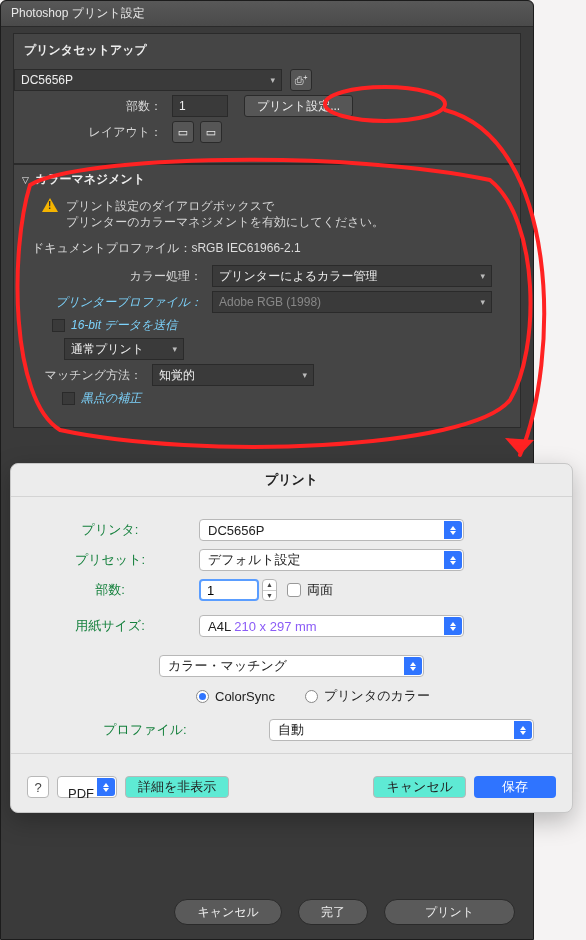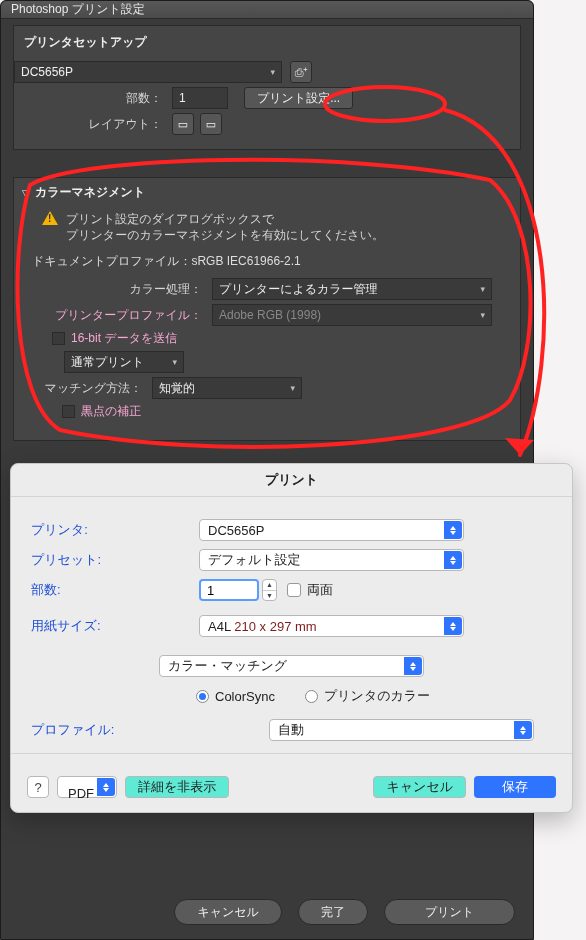--- a/index.html
+++ b/index.html
@@ -1,62 +1,62 @@
 <!DOCTYPE html>
 <html><head>
 <meta charset="utf-8">
 <style>
   * { box-sizing: border-box; margin: 0; padding: 0; font-family: -apple-system, "Helvetica Neue", Arial, sans-serif; }
   body { width: 586px; height: 940px; background: #f5f3f3; overflow: hidden; position: relative; }
   
   
   .ps-dialog { position: absolute; top: 0; left: 0; width: 534px; height: 940px; background: #3a3a3a; color: #ddd; font-size: 12px; border: 1px solid #1c1c1c; border-radius: 6px 6px 0 0; }
-  .ps-titlebar { height: 18px; background: linear-gradient(#585858,#4a4a4a); border-bottom: 1px solid #2a2a2a; display:flex; align-items:center; padding:0 10px; color:#e8e8e8; font-size:12px; border-radius:6px 6px 0 0;}
+  .ps-titlebar { height: 26px; background: linear-gradient(#585858,#4a4a4a); border-bottom: 1px solid #2a2a2a; display:flex; align-items:center; padding:0 10px; color:#e8e8e8; font-size:12px; border-radius:6px 6px 0 0;}
   .ps-body { padding: 6px 12px 0 12px; }
-  .ps-panel { background: #454545; border:1px solid #2a2a2a; padding: 0 0 10px 0; margin-bottom: 27px; }
+  .ps-panel { background: #454545; border:1px solid #2a2a2a; padding: 0 0 16px 0; margin-bottom: 0; }
   .ps-panel h3 { font-size:12px; font-weight:bold; color:#eee; padding:8px 10px 6px 10px;}
   .ps-row { display:flex; align-items:center; margin:4px 0; }
   .ps-label { width: 158px; text-align:right; padding-right:10px; color:#d6d6d6; font-size:12px;}
   .ps-select, .ps-input, .ps-btn { background:#3a3a3a; border:1px solid #2a2a2a; color:#eee; height:22px; font-size:12px; padding:0 6px; }
   .ps-select { display:flex; align-items:center; justify-content:space-between; }
   .ps-select.disabled { color:#888; }
   .ps-chev { font-size:9px; color:#bbb; padding-left:6px;}
   .ps-btn { background:#565656; padding:0 12px; border-radius:3px; display:inline-flex; align-items:center; cursor:pointer;}
   .ps-iconbtn { width:22px; height:22px; background:#565656; border:1px solid #2a2a2a; border-radius:3px; display:inline-flex; align-items:center; justify-content:center; color:#eee; font-size:11px;}
   .ps-section-title { display:flex; align-items:center; gap:6px; padding:6px 8px; color:#eee;}
   .ps-section-title .tw { font-size:9px;}
   .ps-warning { display:flex; gap:8px; padding:4px 10px 2px 28px; }
   .ps-warning .tri { width:0;height:0;border-left:8px solid transparent;border-right:8px solid transparent;border-bottom:14px solid #f5b400; position:relative;}
   .ps-warning .tri::after{content:"!";position:absolute;left:-2px;top:2px;font-size:10px;font-weight:bold;color:#333;}
   .ps-warning .txt { color:#d6d6d6; font-size:12px; line-height:1.35;}
-  .ps-disabled-text { color:#f9a8d4;}
+  .ps-disabled-text { color:#7dd3fc;font-style:italic;}
   .ps-check { width:13px;height:13px; border:1px solid #2a2a2a; background:#3a3a3a; margin-right:6px; display:inline-block;}
   .ps-small-select { width:120px; }
   
   
   .annot { position:absolute; pointer-events:none; }
   .red { stroke:#f22; stroke-width:4; fill:none; stroke-linecap:round; }
   .redfill { fill:#f22; }
   
   
   .mac-sheet { position:absolute; left:10px; top:463px; width:563px; background:#ececec; border:1px solid #c7c7c7; border-radius:8px; box-shadow:0 8px 24px rgba(0,0,0,.25); color:#222; font-size:13px; }
   .mac-title { text-align:center; font-weight:600; padding:7px 0; border-bottom:1px solid #d4d4d4; font-size:13px;}
   .mac-body { padding: 14px 20px 8px 20px; }
   .mac-row { display:flex; align-items:center; margin:8px 0; }
-  .mac-label { width:168px; text-align:left; padding-right:10px; font-size:13px; color:#1d4ed8;}
+  .mac-label { width:168px; text-align:center; padding-right:10px; font-size:13px; color:#15803d;}
   .mac-select { flex:1; max-width:265px; height:22px; background:#fff; border:1px solid #b8b8b8; border-radius:4px; display:flex; align-items:center; padding:0 22px 0 8px; position:relative; font-size:13px;}
   .mac-caps { position:absolute; right:1px; top:1px; bottom:1px; width:18px; background:#2f74ff; border-radius:0 3px 3px 0; display:flex; flex-direction:column; align-items:center; justify-content:center; }
   .mac-caps::before { content:""; border-left:3px solid transparent;border-right:3px solid transparent;border-bottom:4px solid #fff; margin-bottom:1px;}
   .mac-caps::after { content:""; border-left:3px solid transparent;border-right:3px solid transparent;border-top:4px solid #fff;}
   .mac-input { width:60px; height:22px; border:2px solid #5a9dff; border-radius:4px; background:#fff; padding:0 6px; font-size:13px;}
   .mac-stepper { width:15px; height:22px; border:1px solid #b8b8b8; border-radius:4px; margin-left:3px; display:flex; flex-direction:column; background:#fff;}
   .mac-stepper div{flex:1;display:flex;align-items:center;justify-content:center;font-size:7px;color:#444;}
   .mac-stepper div:first-child{border-bottom:1px solid #ccc;}
   .mac-check { width:14px;height:14px; border:1px solid #999; border-radius:3px; background:#fff; margin:0 6px 0 10px;}
-  .mac-size-secondary { color:#7f1d1d; }
+  .mac-size-secondary { color:#8b5cf6; }
   .mac-midselect { width:190px; margin:0 auto; }
   .mac-radio-row { display:flex; align-items:center; gap:30px; padding-left:165px; margin:10px 0 14px 0;}
   .mac-radio { width:13px;height:13px;border:1px solid #888;border-radius:50%;background:#fff;display:inline-flex;align-items:center;justify-content:center;margin-right:6px;}
   .mac-radio.checked::after{content:"";width:7px;height:7px;border-radius:50%;background:#2f74ff;}
   .mac-profile-select { width:90px; }
   .mac-divider { border-top:1px solid #d4d4d4; margin: 12px -20px 10px -20px; }
   .mac-footer { display:flex; align-items:center; padding: 4px 16px 14px 16px; gap:8px;}
   .mac-helpbtn { width:22px;height:22px;border:1px solid #b8b8b8;border-radius:4px;background:#fff;display:flex;align-items:center;justify-content:center;font-size:13px;color:#444;}
   .mac-pdfbtn { height:22px; border:1px solid #b8b8b8; border-radius:4px; background:#fff; display:flex;align-items:center; padding:12px 22px 0 10px; position:relative; font-size:13px;}
   .mac-flatbtn { height:22px; border:1px solid #b8b8b8; border-radius:4px; background:#5eead4; padding:0 12px; font-size:13px; display:flex;align-items:center;}
@@ -131,21 +131,21 @@
         <span class="ps-disabled-text">16-bit データを送信</span>
       </div>
       <div class="ps-row" style="padding-left:50px;">
         <div class="ps-select ps-small-select">
           <span>通常プリント</span>
             <span class="ps-chev">▾</span>
         </div>
       </div>
       <div class="ps-row">
         <div class="ps-label" style="width:138px;padding-left:20px;">マッチング方法：</div>
-        <div class="ps-select" style="width:150px;">
+        <div class="ps-select" style="width:162px;">
           <span>知覚的</span>
             <span class="ps-chev">▾</span>
         </div>
       </div>
       <div class="ps-row" style="padding-left:48px;">
         <span class="ps-check"></span>
         <span class="ps-disabled-text">黒点の補正</span>
       </div>
     </div>
   </div>

